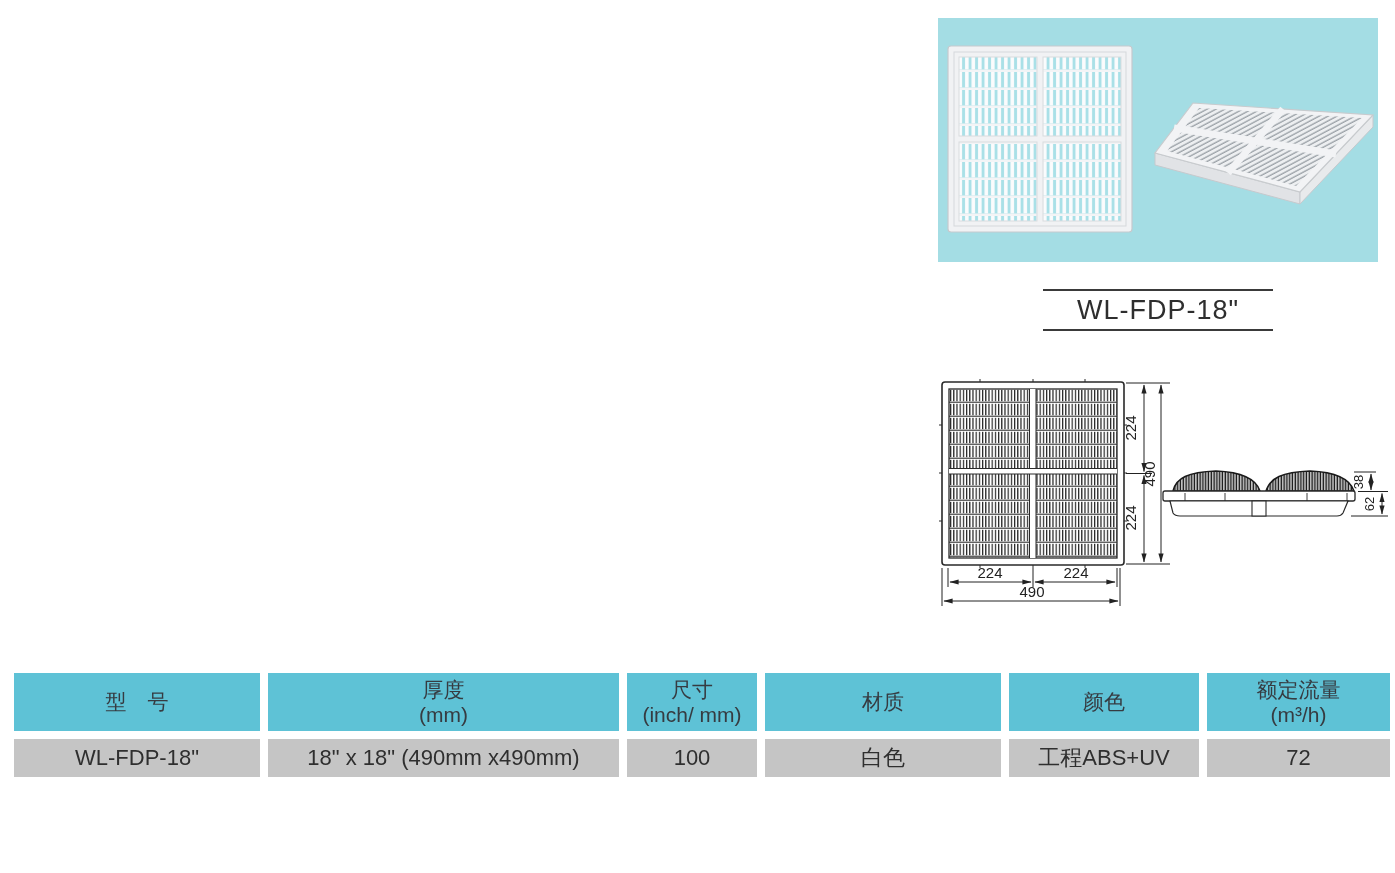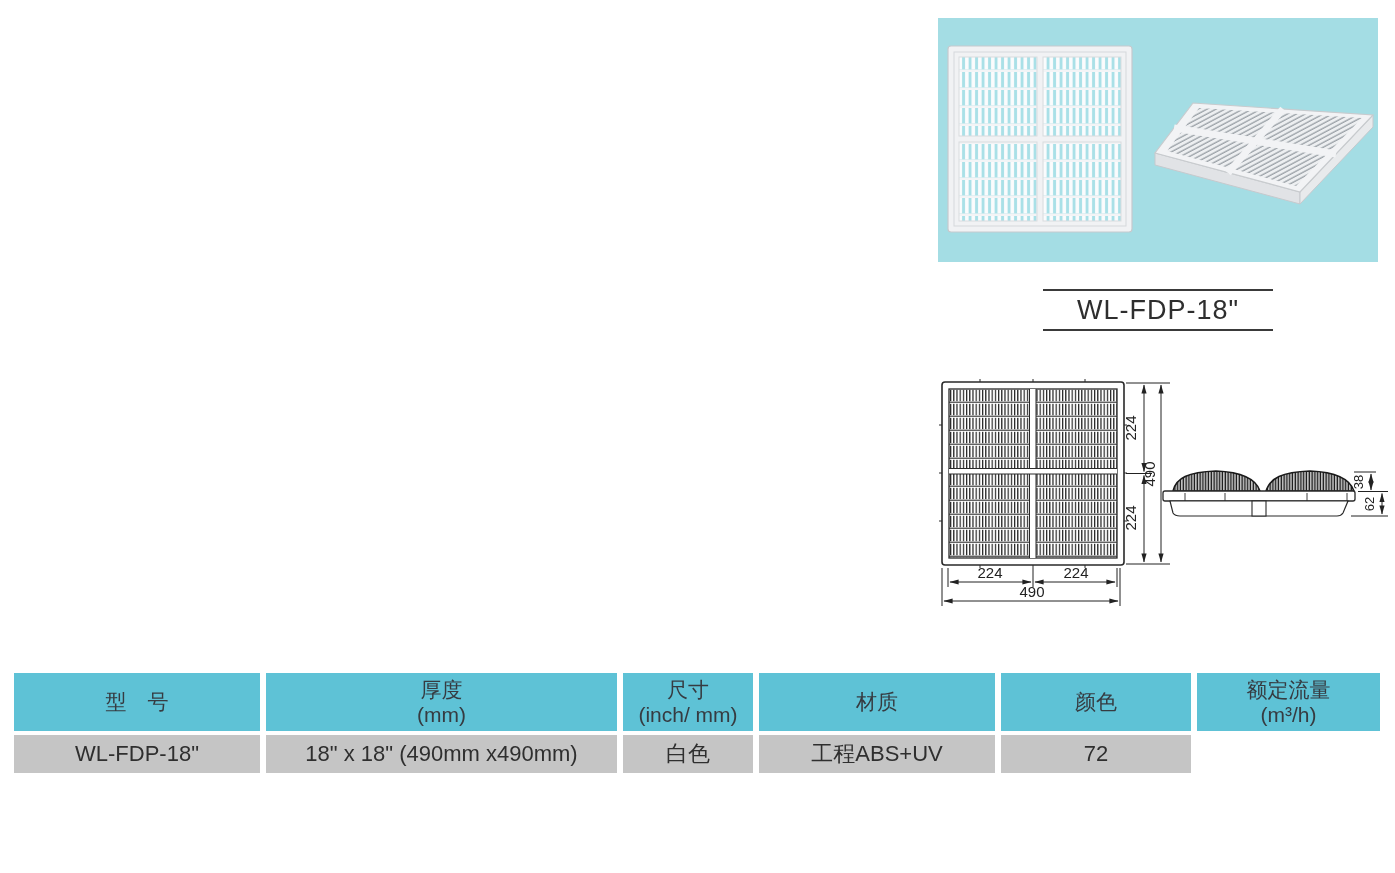--- a/index.html
+++ b/index.html
@@ -24,21 +24,21 @@
   
   .tech-drawing{position:absolute;left:930px;top:375px;width:465px;height:245px;}
   .dim-text{font-family:"Liberation Sans","DejaVu Sans",sans-serif;font-size:15px;fill:#222;}
   .dim-text-sm{font-family:"Liberation Sans","DejaVu Sans",sans-serif;font-size:13px;fill:#222;}
   
   .spec-table{
     position:absolute;left:14px;top:673px;width:1366px;
     display:grid;
     grid-template-columns:246px 351px 130px 236px 190px 183px;
     grid-auto-rows:auto;
-    column-gap:6px;row-gap:4px;
+    column-gap:6px;row-gap:4px;gap:8px;
   }
   .th{
     background:var(--header-bg,#5EC2D6);height:58px;
     display:flex;flex-direction:column;align-items:center;justify-content:center;
     font-size:21px;line-height:1.2;color:#363B41;
   }
   .td{
     background:var(--row-bg,#C5C5C5);height:38px;
     display:flex;align-items:center;justify-content:center;
     font-size:22px;color:#2f2f2f;
@@ -205,16 +205,17 @@
     <span>颜色</span>
       <span></span>
   </div>
   <div class="th">
     <span>额定流量</span>
       <span>(m³/h)</span>
   </div>
 
   <div class="td">WL-FDP-18"</div>
   <div class="td">18" x 18" (490mm x490mm)</div>
+  <div class="td">100</div>
   <div class="td">白色</div>
   <div class="td">工程ABS+UV</div>
   <div class="td">72</div>
 </div>
 
 </body></html>

